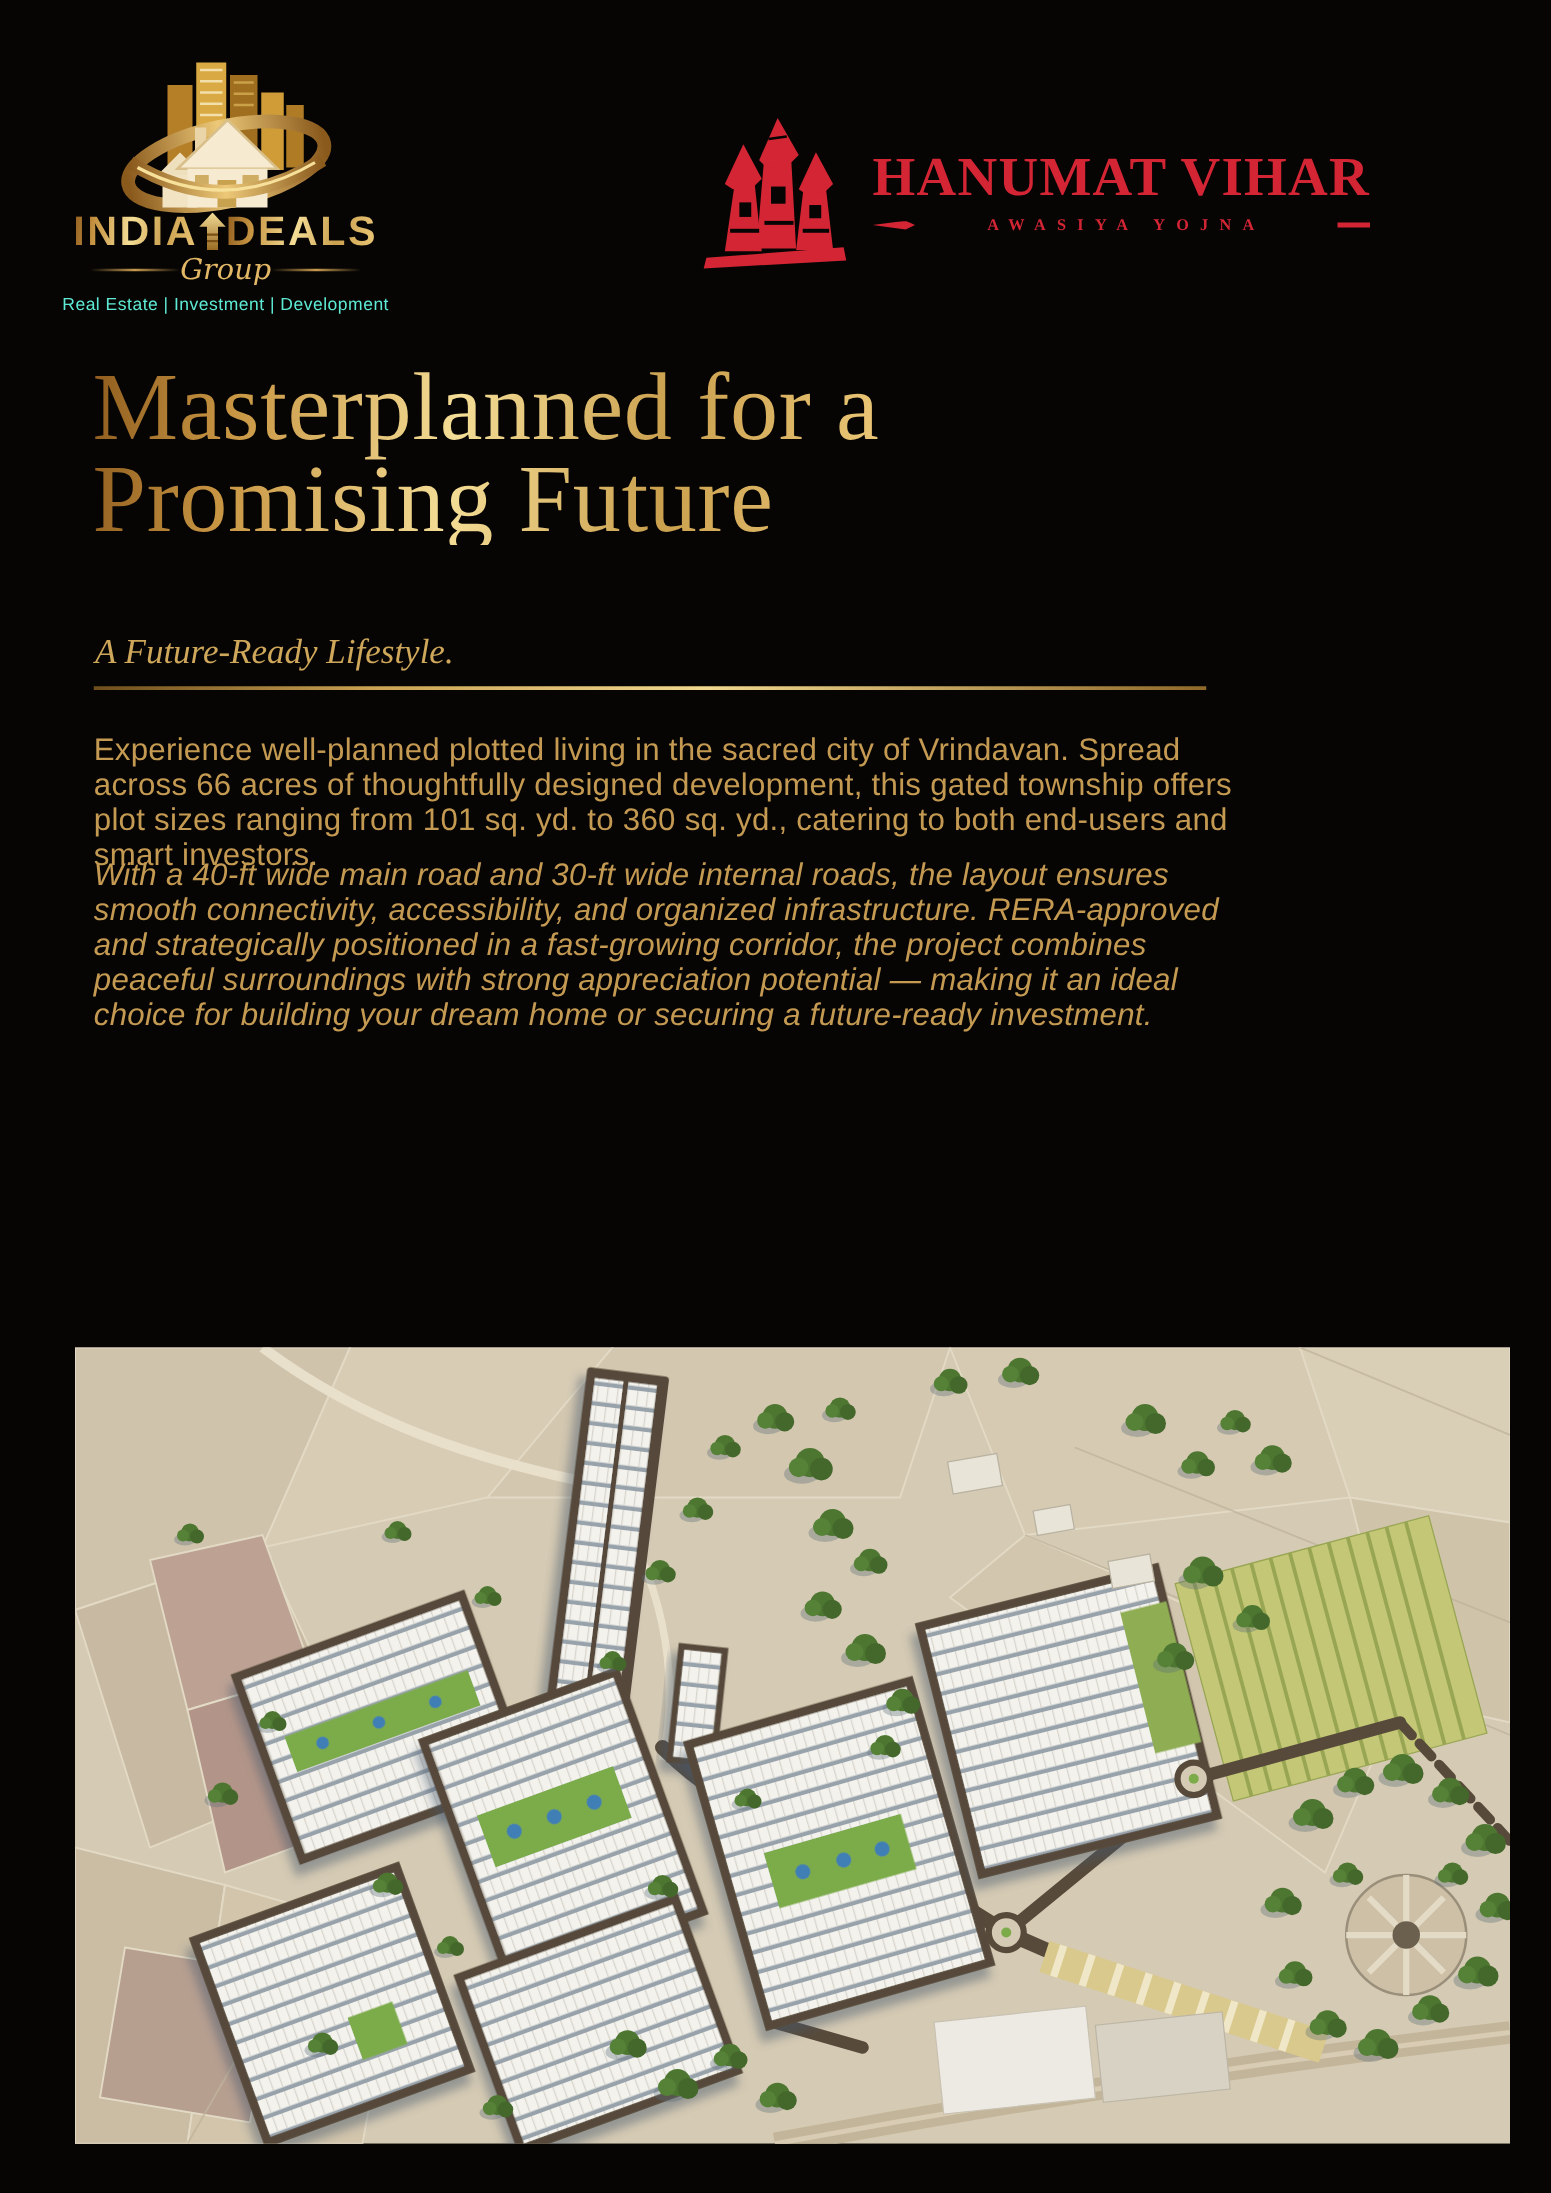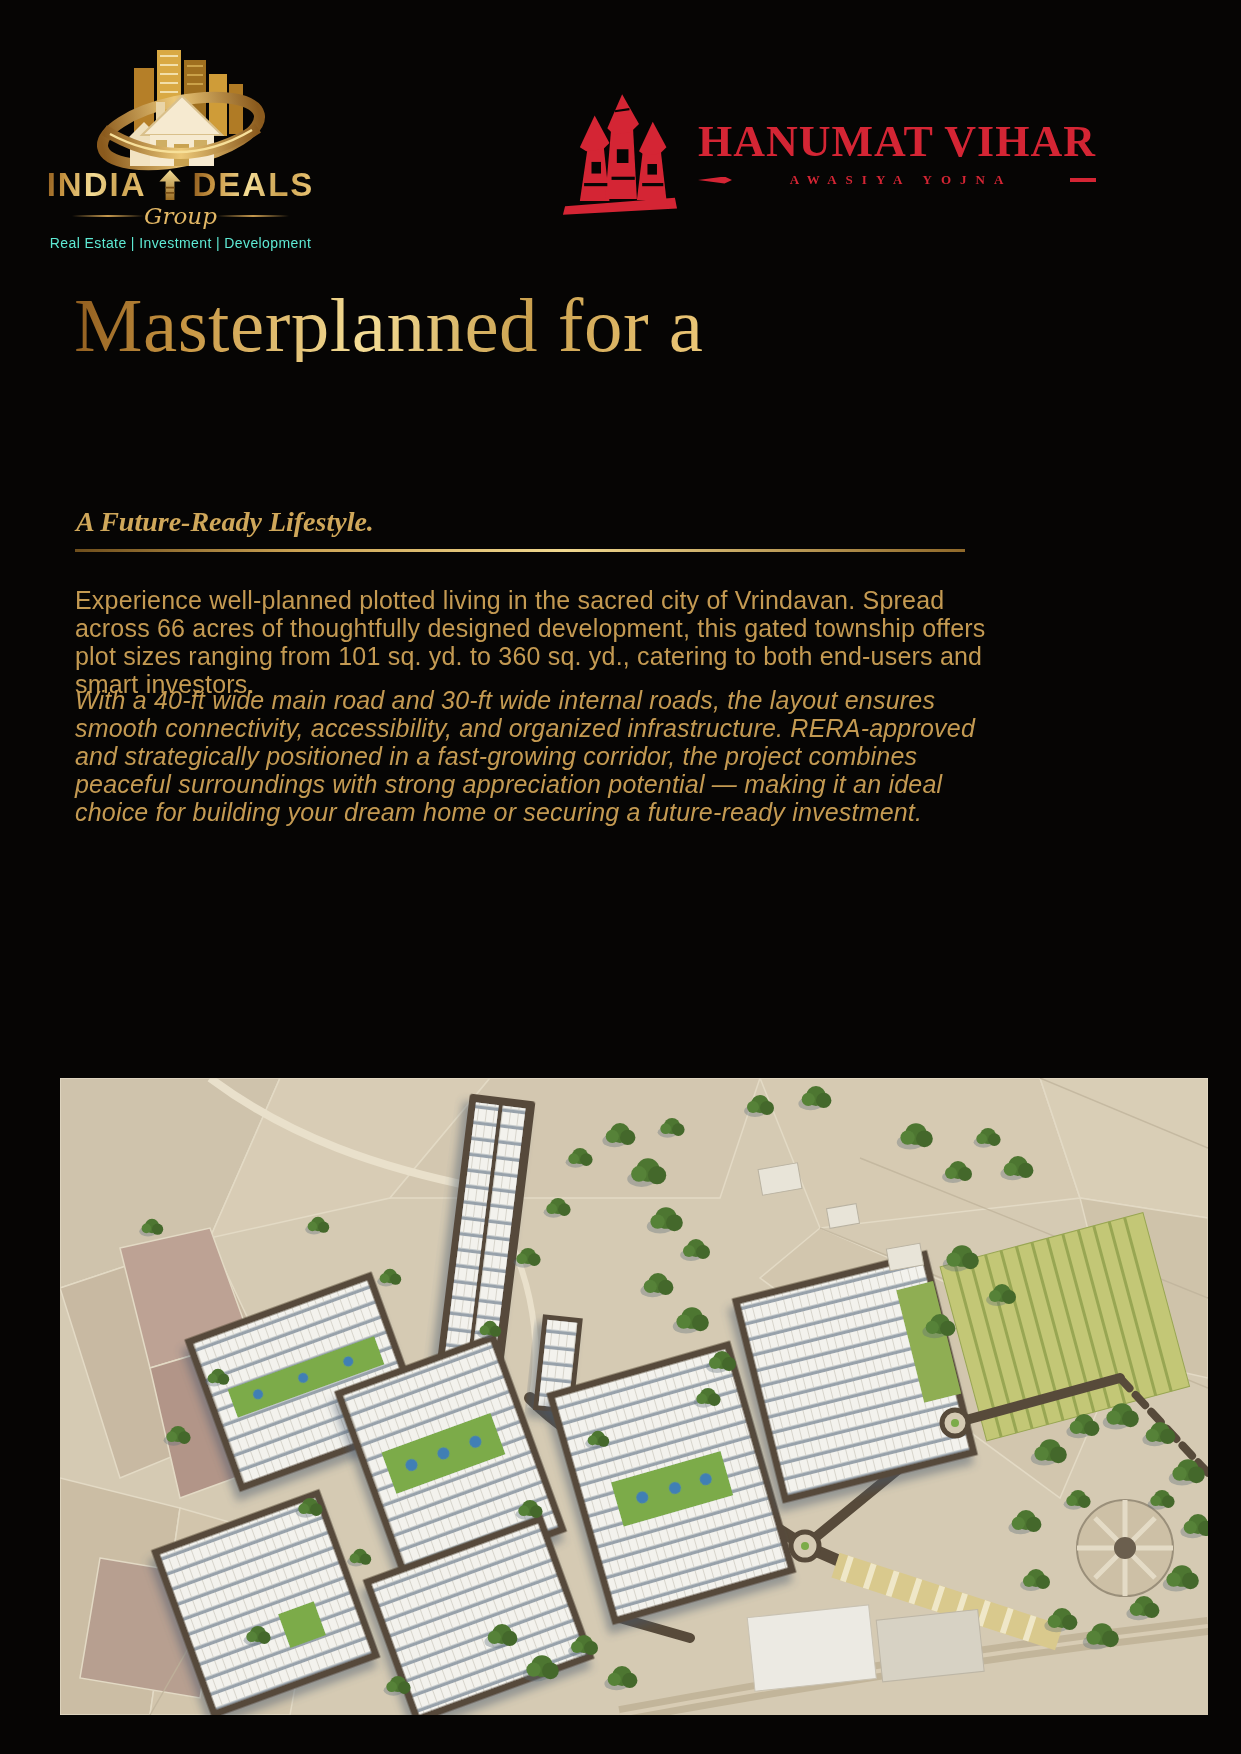--- a/index.html
+++ b/index.html
@@ -9,21 +9,21 @@
   
   .gtext{color:#e7c46c;}
   @supports ((-webkit-background-clip:text) or (background-clip:text)){
     .gtext{background:linear-gradient(97deg,#8f5c1e 0%,#c89643 18%,#f4dd96 46%,#caa04e 72%,#ecc878 100%);
            -webkit-background-clip:text;background-clip:text;color:transparent;}
   }
 
   
   .brand-left{position:absolute;left:28px;top:38px;width:305px;text-align:center;}
   .brand-left svg.graphic{display:block;margin:0 auto;}
-  .brand-name{font-weight:bold;font-size:33px;letter-spacing:2px;display:flex;align-items:center;justify-content:center;gap:12px;margin-top:-6px;}
+  .brand-name{font-weight:bold;font-size:33px;letter-spacing:2px;display:flex;align-items:center;justify-content:center;gap:0;margin-top:-6px;}
   .brand-name .word{line-height:1;}
   .group-row{display:flex;align-items:center;justify-content:center;gap:0;margin-top:2px;}
   .group-row .gline{display:inline-block;width:72px;height:2px;
         background:linear-gradient(90deg,rgba(120,80,25,0),#c79a4e,rgba(120,80,25,0));}
   .group-label{font-family:"DejaVu Serif",serif;font-style:italic;font-size:23px;color:#e2b765;}
   .brand-tagline{margin-top:6px;font-size:14px;letter-spacing:.4px;color:#5eead4;}
 
   .brand-right{position:absolute;left:556px;top:88px;display:flex;align-items:center;gap:14px;}
   .hv-text{display:flex;flex-direction:column;}
   .hv-title{font-family:"Liberation Serif",serif;font-weight:bold;font-size:44px;color:#d42534;
@@ -32,21 +32,21 @@
   .hv-subtitle{font-family:"Liberation Serif",serif;font-weight:bold;font-size:13px;color:#d42534;
                letter-spacing:9px;white-space:nowrap;}
   .dash-arrow{display:inline-block;width:34px;height:7px;background:#d42534;
               clip-path:polygon(0 50%,78% 0,100% 50%,78% 100%);}
   .dash-plain{display:inline-block;width:26px;height:4px;background:#d42534;}
 
   
   .hero-title{position:absolute;left:74px;top:288px;margin:0;font-family:"Liberation Serif",serif;
               font-weight:400;font-size:77px;line-height:74px;letter-spacing:.5px;}
   .hero-subtitle{position:absolute;left:76px;top:506px;font-family:"Liberation Serif",serif;
-                 font-style:italic;font-weight:bold;font-size:28px;color:#cfa75a;}
+                 font-style:italic;font-weight:normal;font-size:28px;color:#cfa75a;}
   .gold-rule{position:absolute;left:75px;top:549px;width:890px;height:3px;
              background:linear-gradient(90deg,#6e4e1c,#caa253 25%,#f0d88f 55%,#8f692a 100%);}
 
   
   .copy{position:absolute;left:75px;width:922px;margin:0;font-size:25px;line-height:28px;
         color:#c49a52;letter-spacing:.2px;}
   .copy.p1{top:586px;}
   .copy.p2{top:686px;font-style:italic;}
 
   
@@ -139,20 +139,21 @@
       <div class="hv-sub-row">
         <span class="dash-arrow"></span>
         <span class="hv-subtitle">AWASIYA YOJNA</span>
         <span class="dash-plain"></span>
       </div>
     </div>
   </div>
 
   <h1 class="hero-title gtext">
     <span>Masterplanned for a</span><br>
+    <span>Promising Future</span>
   </h1>
   <div class="hero-subtitle">A Future-Ready Lifestyle.</div>
   <div class="gold-rule"></div>
 
   <p class="copy p1">Experience well-planned plotted living in the sacred city of Vrindavan. Spread across 66 acres of thoughtfully designed development, this gated township offers plot sizes ranging from 101 sq. yd. to 360 sq. yd., catering to both end-users and smart investors.</p>
   <p class="copy p2">With a 40-ft wide main road and 30-ft wide internal roads, the layout ensures smooth connectivity, accessibility, and organized infrastructure. RERA-approved and strategically positioned in a fast-growing corridor, the project combines peaceful surroundings with strong appreciation potential — making it an ideal choice for building your dream home or securing a future-ready investment.</p>
 
   <figure class="map">
     <svg viewBox="0 0 1148 637" preserveAspectRatio="none">
       <defs>

